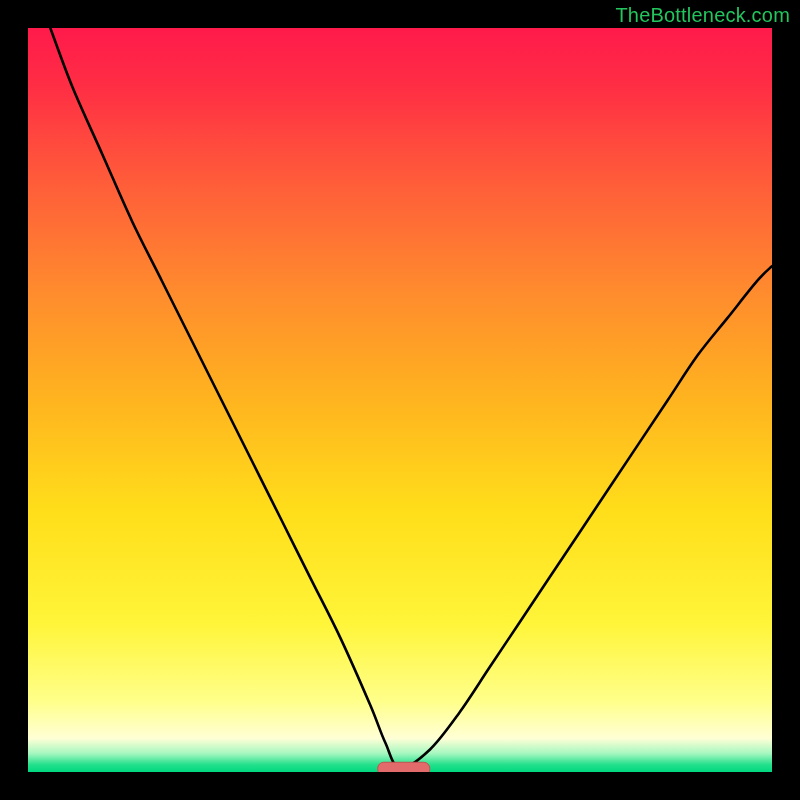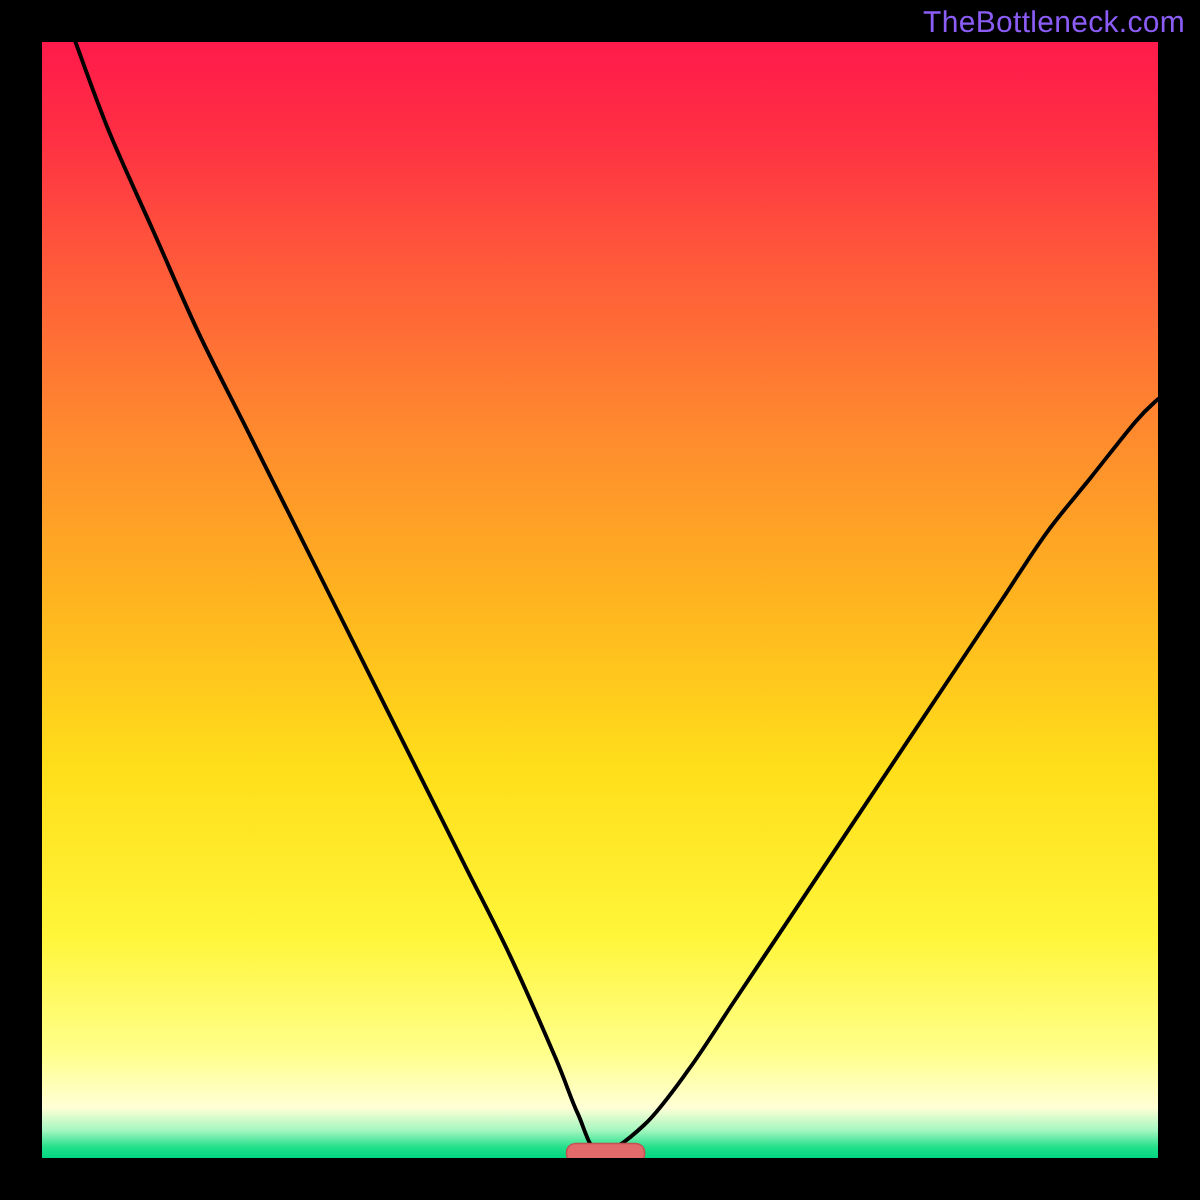--- a/index.html
+++ b/index.html
@@ -19,21 +19,21 @@
   svg {
     position: absolute;
     top: 0;
     left: 0;
   }
   .watermark {
     position: absolute;
     top: 4px;
     right: 10px;
     font-size: 20px;
-    color: #8b5cf6;
+    color: #22c55e;
     letter-spacing: 0.2px;
     font-weight: 500;
     user-select: none;
   }
 </style>
 </head>
 <body>
 
 <div class="stage">
 

